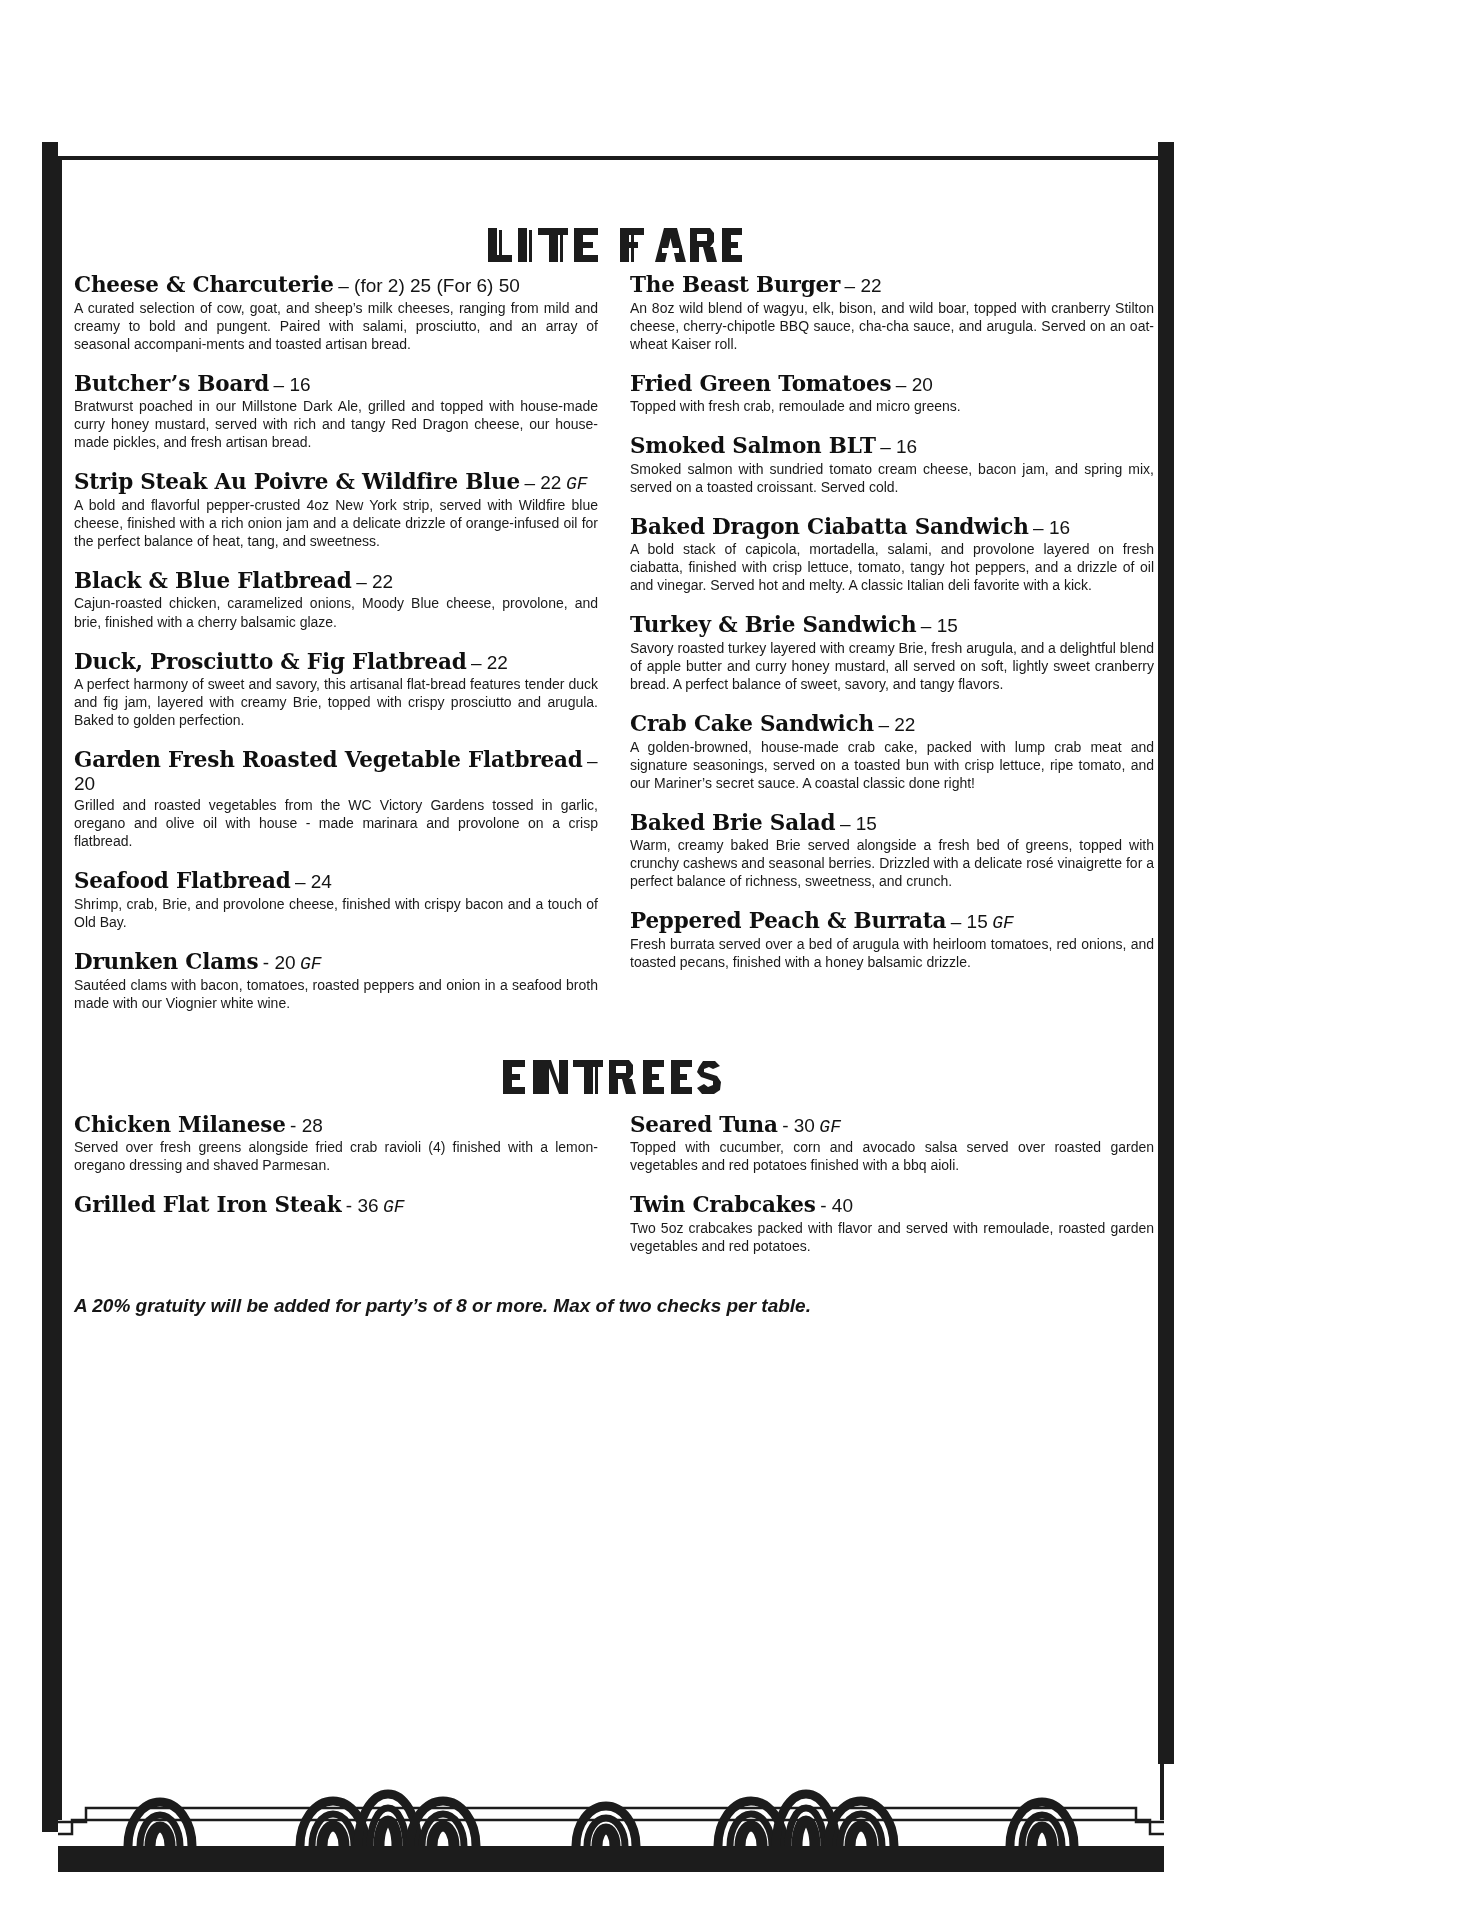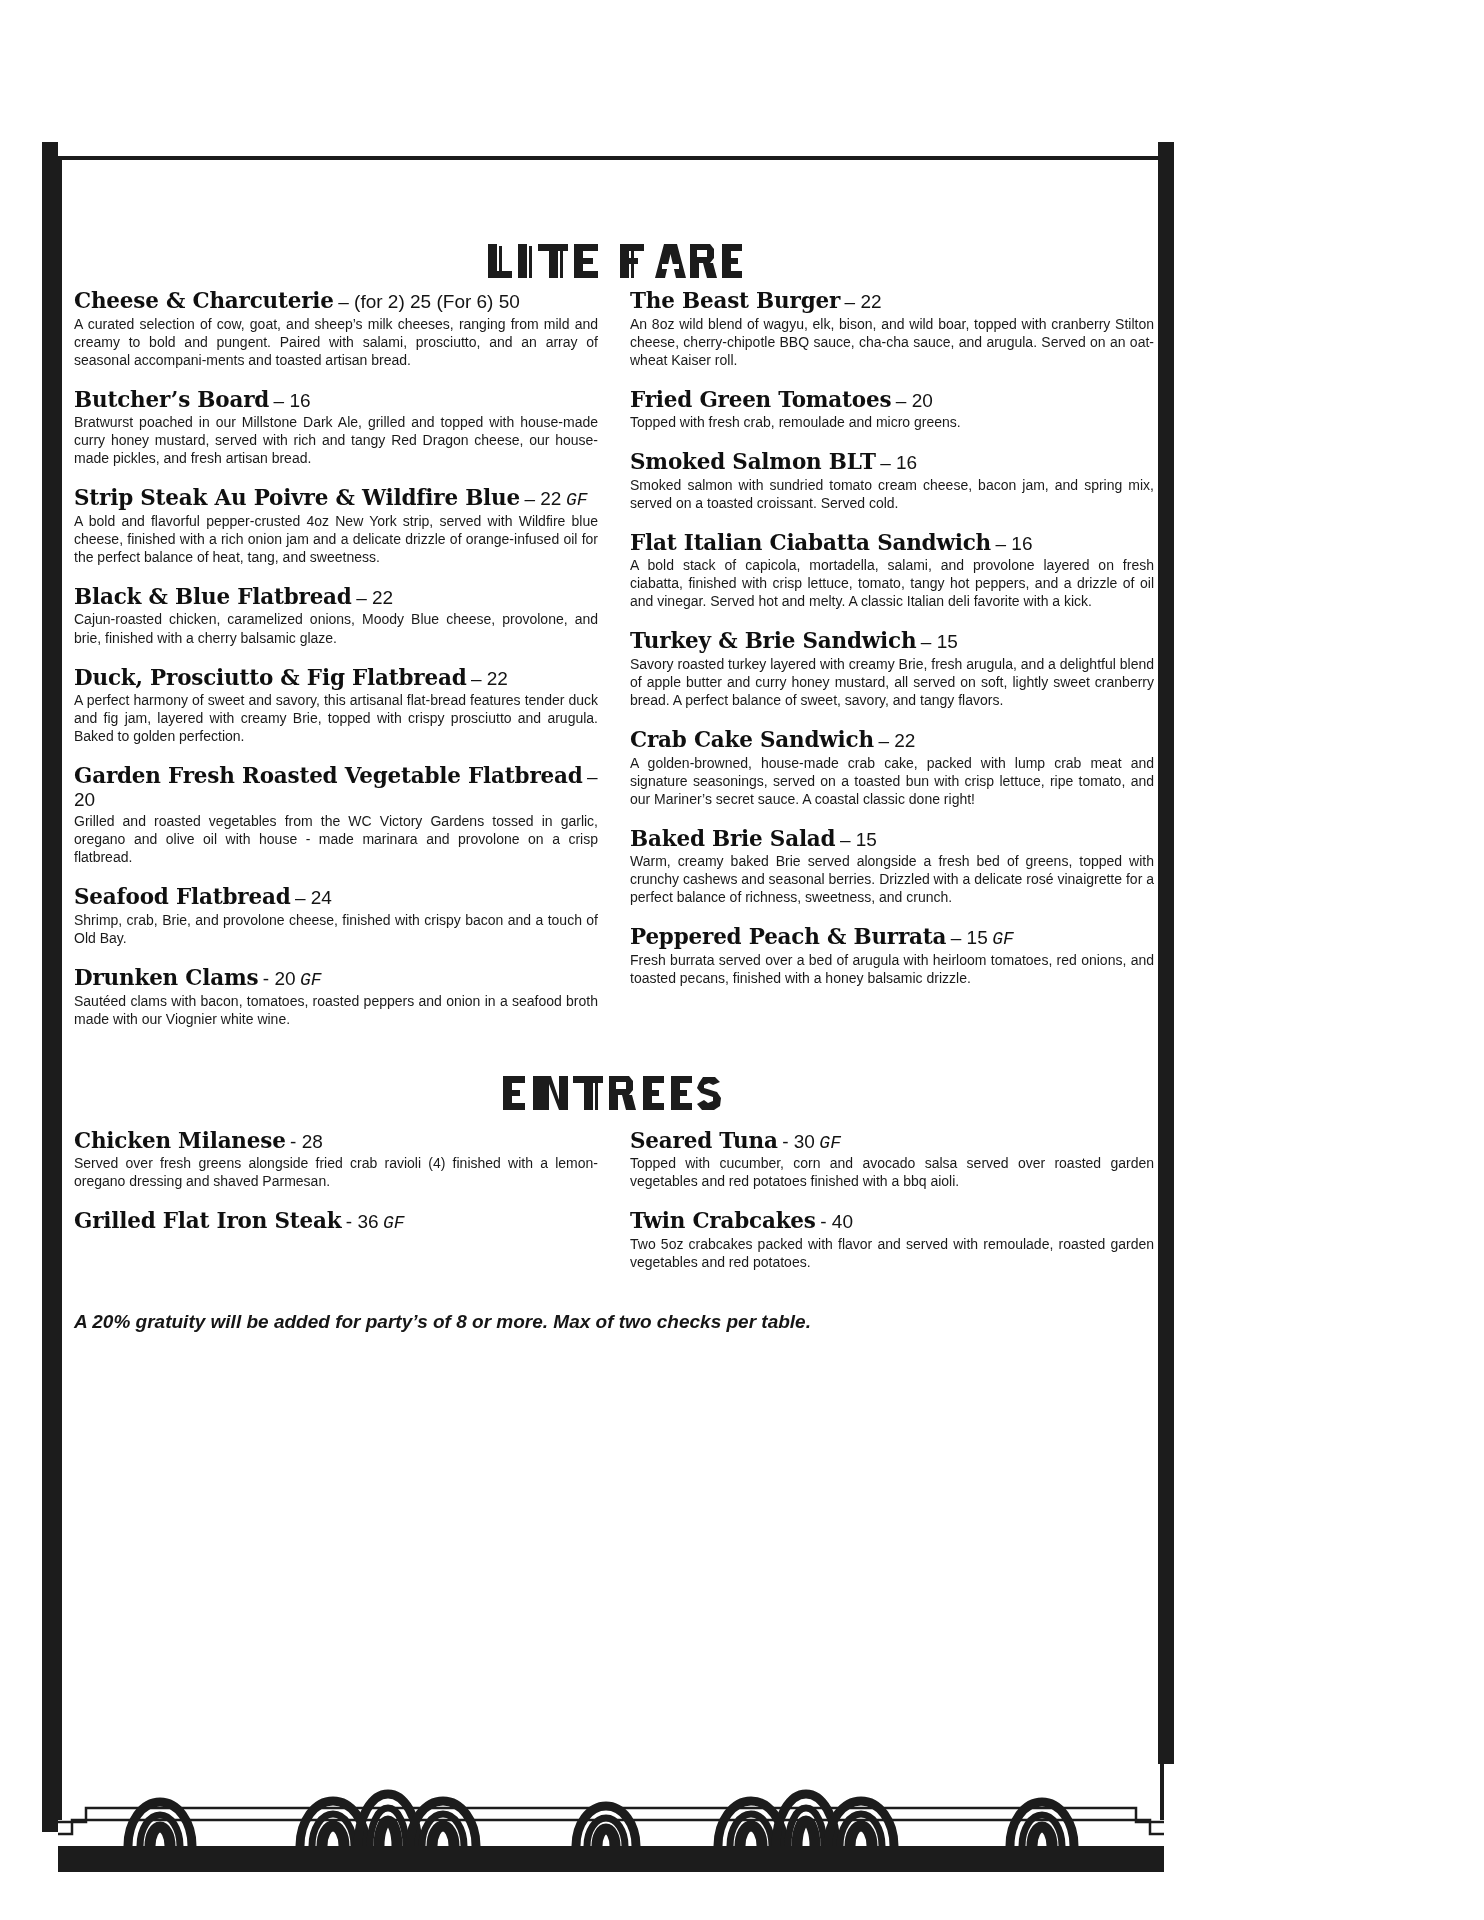--- a/index.html
+++ b/index.html
@@ -54,21 +54,21 @@
     position: absolute;
     left: 1054px; top: 156px;
     width: 110px; height: 4px;
     background: #1c1c1c;
   }
 
   
   #content {
     position: absolute;
     left: 74px;
-    top: 240px;
+    top: 224px;
     width: 1080px;
   }
 
   .section-heading {
     text-align: center;
     font-family: "Liberation Sans", sans-serif;
     font-weight: 700;
     font-size: 34px;
     letter-spacing: 3px;
     color: #1c1c1c;
@@ -319,21 +319,21 @@
         <p class="item-head">
           <span class="item-name">Smoked Salmon  BLT</span>
           <span class="item-price">– 16</span>
           <span class="item-gf"></span>
         </p>
         <p class="item-desc">Smoked salmon with sundried tomato cream cheese, bacon jam, and spring mix, served on a toasted croissant. Served cold.</p>
       </div>
 
       <div class="menu-item">
         <p class="item-head">
-          <span class="item-name">Flat Italian Ciabatta Sandwich</span>
+          <span class="item-name">Baked Dragon Ciabatta Sandwich</span>
           <span class="item-price">– 16</span>
           <span class="item-gf"></span>
         </p>
         <p class="item-desc">A bold stack of capicola, mortadella, salami, and provolone layered on fresh ciabatta, finished with crisp lettuce, tomato, tangy hot peppers, and a drizzle of oil and vinegar. Served hot and melty. A classic Italian deli favorite with a kick.</p>
       </div>
 
       <div class="menu-item">
         <p class="item-head">
           <span class="item-name">Turkey &amp; Brie Sandwich</span>
           <span class="item-price">– 15</span>

